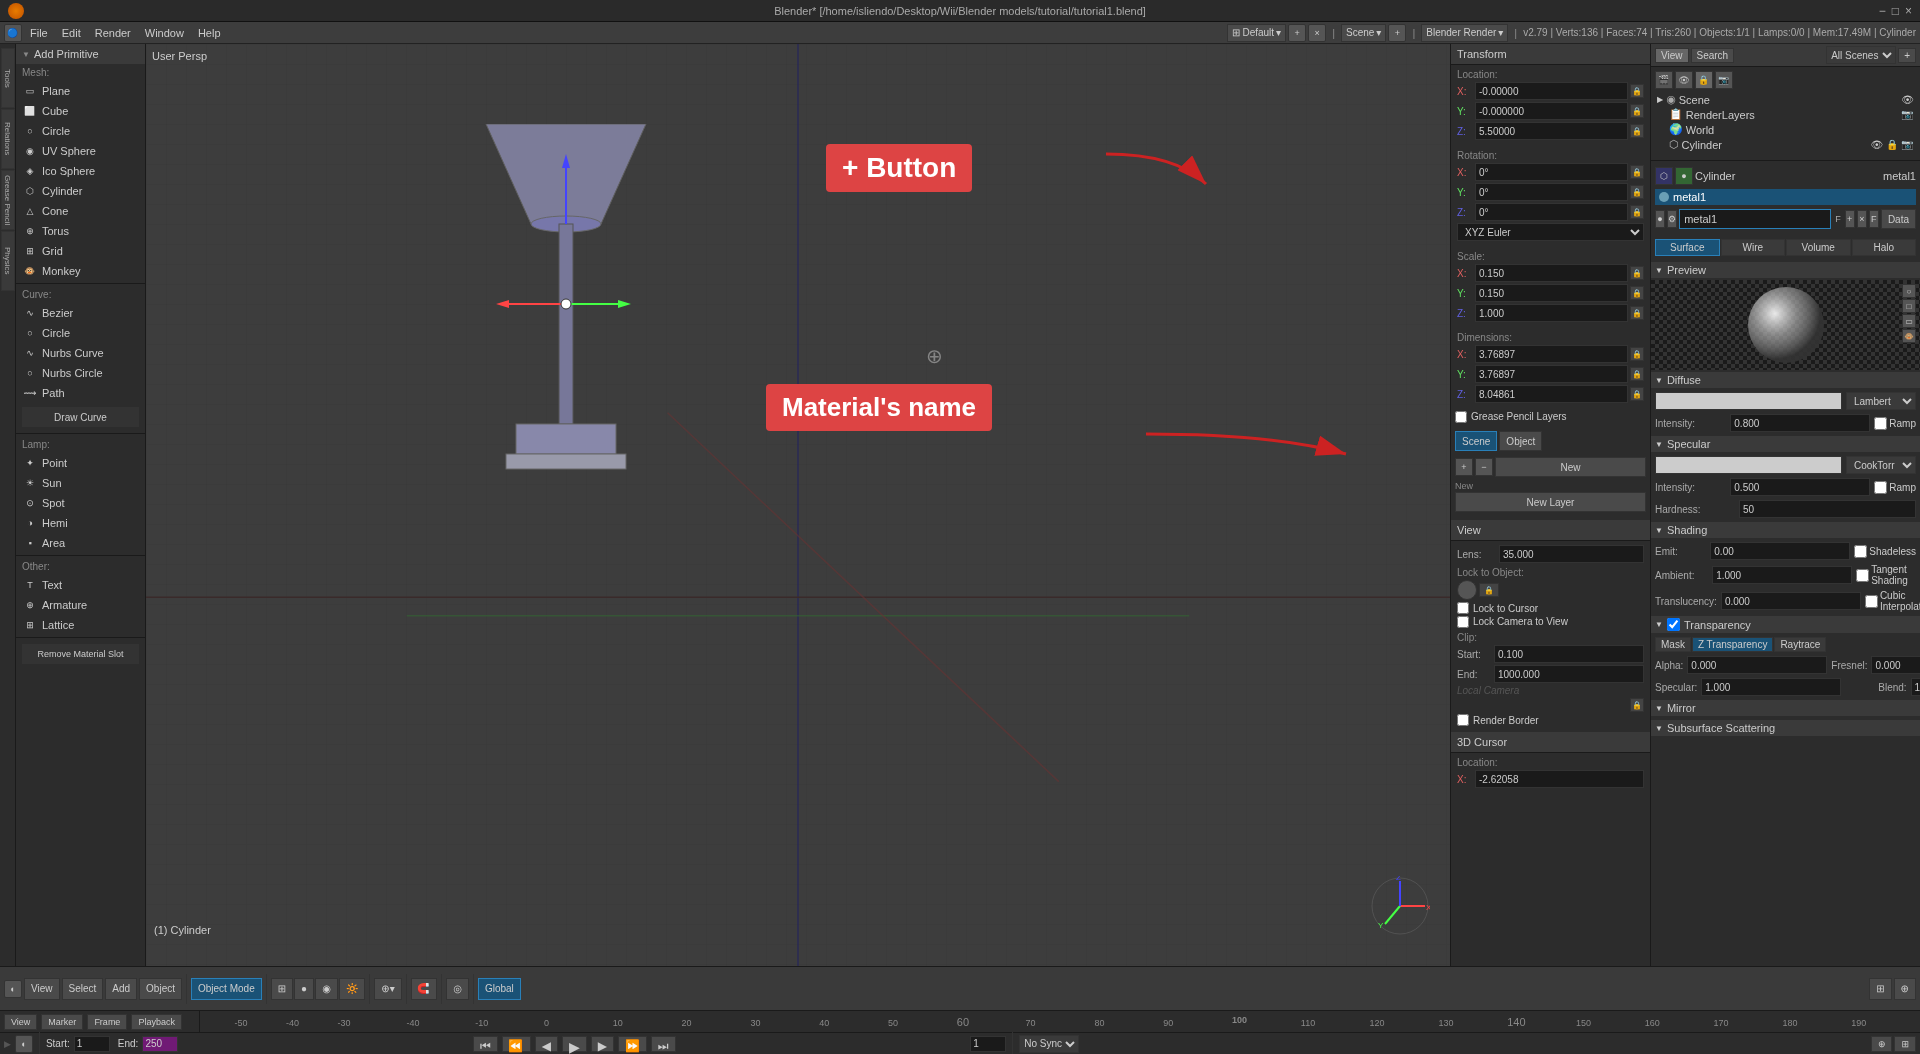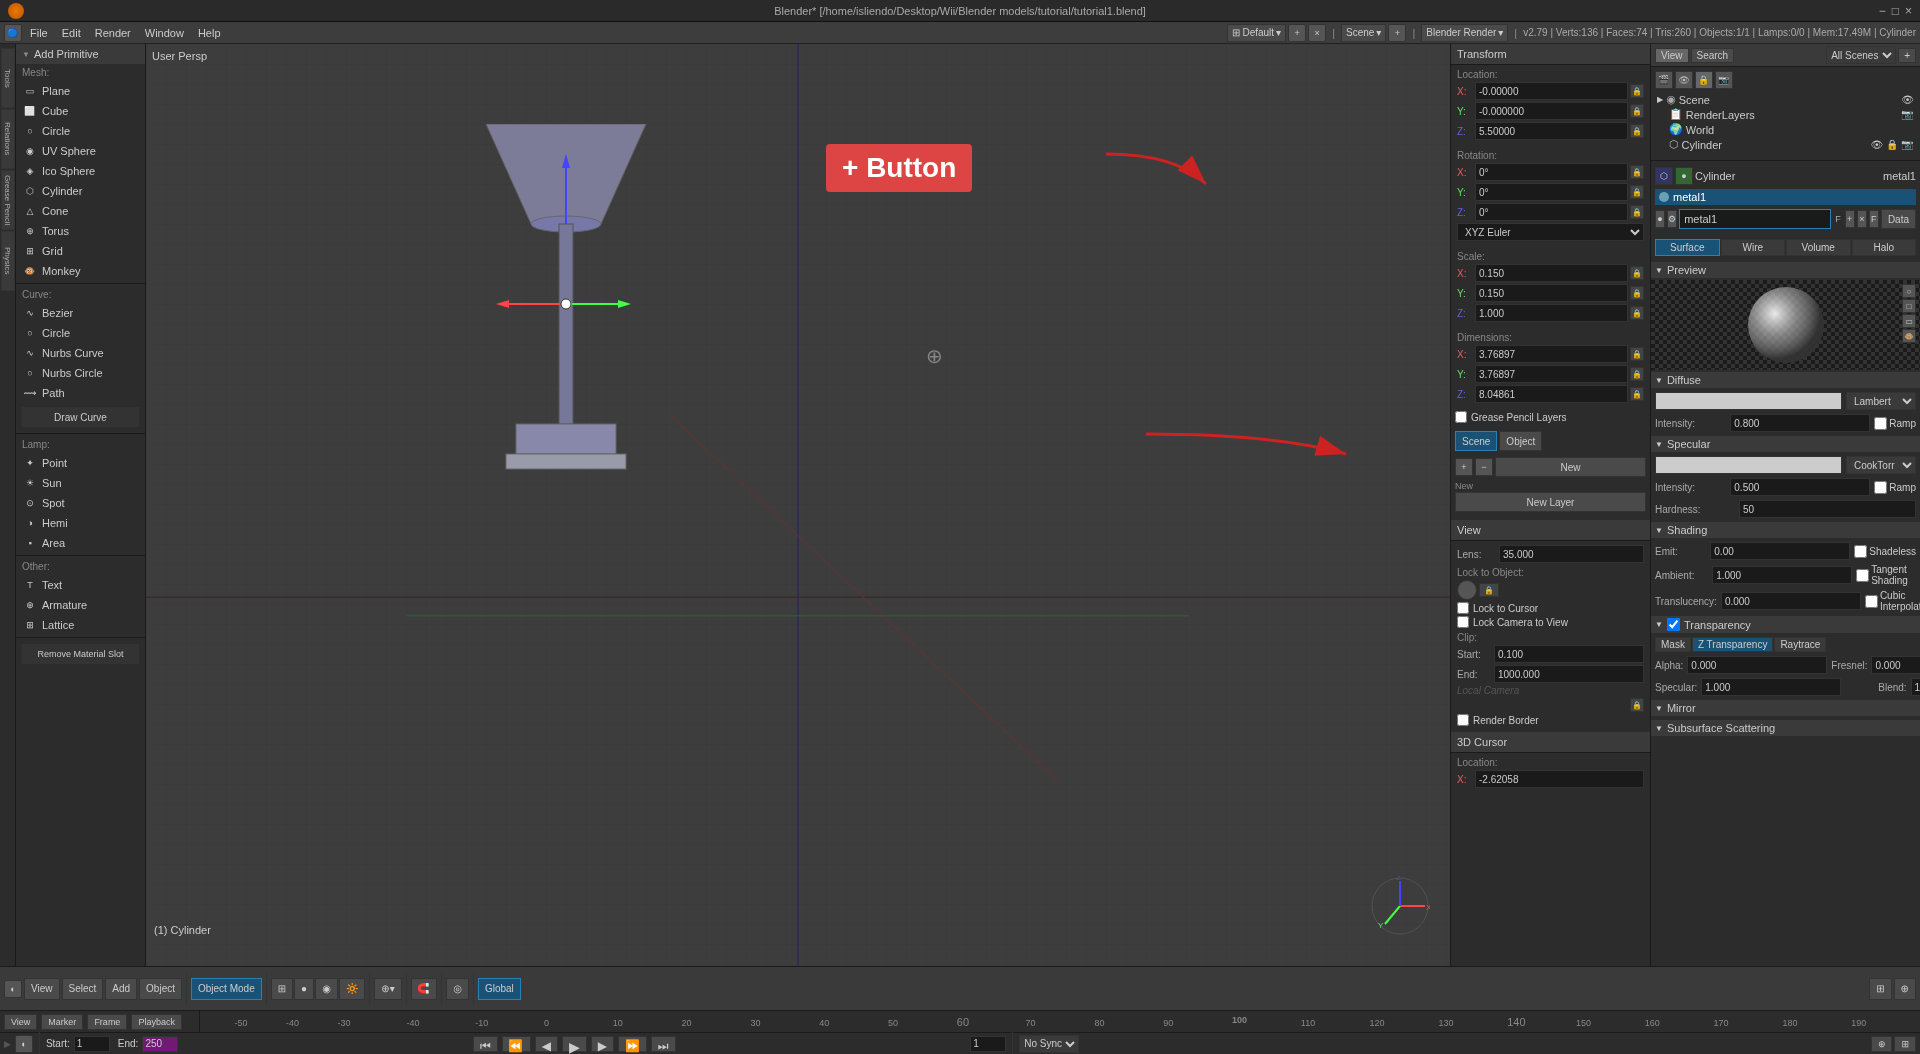--- a/index.html
+++ b/index.html
@@ -819,20 +819,23 @@
 
     <svg class="arrow-svg" style="left:680px; top:60px; width:400px; height:200px;">
       <defs>
         <marker id="arrowhead" markerWidth="10" markerHeight="7" refX="10" refY="3.5" orient="auto">
           <polygon points="0 0, 10 3.5, 0 7" fill="#cc2222"></polygon>
         </marker>
       </defs>
       <path d="M 280,50 Q 350,50 380,80" stroke="#cc2222" stroke-width="3" fill="none" marker-end="url(#arrowhead)"></path>
     </svg>
 
+    <div id="annotation-material">
+      <span>Material's name</span>
+    </div>
 
     <svg class="arrow-svg" style="left:780px; top:350px; width:450px; height:100px;">
       <defs>
         <marker id="arrowhead2" markerWidth="10" markerHeight="7" refX="10" refY="3.5" orient="auto">
           <polygon points="0 0, 10 3.5, 0 7" fill="#cc2222"></polygon>
         </marker>
       </defs>
       <path d="M 220,40 Q 350,40 420,60" stroke="#cc2222" stroke-width="3" fill="none" marker-end="url(#arrowhead2)"></path>
     </svg>
 
@@ -934,21 +937,21 @@
         <div class="transform-lock">🔒</div>
       </div>
       <div class="transform-row">
         <span class="transform-axis" style="color:#6060e0">Z:</span>
         <input class="transform-input" type="text" value="8.04861" style="">
         <div class="transform-lock">🔒</div>
       </div>
     </div>
 
     <div style="padding: 2px 4px;">
-      <label style="display:flex; align-items:center; gap:4px; font-size:10px; cursor:pointer;">
+      <label style="display:flex; gap:4px; font-size:10px; cursor:pointer;">
         <input type="checkbox" style="width: 12px; height: 12px;">
         <span>Grease Pencil Layers</span>
       </label>
     </div>
 
     <div style="padding: 2px 4px; display:flex; gap:2px; margin-top:4px;">
       <button class="btn-small btn-blue">Scene</button>
       <button class="btn-small">Object</button>
     </div>
 
@@ -976,21 +979,21 @@
         </div>
         <div class="transform-label" style="margin-top:4px;">Lock to Object:</div>
         <div class="transform-row">
           <div style="width:20px; height:20px; background:#555; border:1px solid #333; border-radius:50%;"></div>
           <div class="transform-lock" style="width:20px;">🔒</div>
         </div>
         <div style="display:flex; align-items:center; gap:4px; margin:2px 0; font-size:10px;">
           <input type="checkbox" style="width: 12px; height: 12px;">
           <span>Lock to Cursor</span>
         </div>
-        <div style="display:flex; align-items:center; gap:4px; margin:2px 0; font-size:10px;">
+        <div style="display:flex; align-items:flex-start; gap:4px; margin:2px 0; font-size:10px;">
           <input type="checkbox" style="width: 12px; height: 12px;">
           <span>Lock Camera to View</span>
         </div>
         <div class="transform-label" style="margin-top:4px;">Clip:</div>
         <div class="transform-row">
           <span style="width:35px; font-size:10px; color:#aaa;">Start:</span>
           <input class="transform-input" type="text" value="0.100" style="">
         </div>
         <div class="transform-row">
           <span style="width:35px; font-size:10px; color:#aaa;">End:</span>

